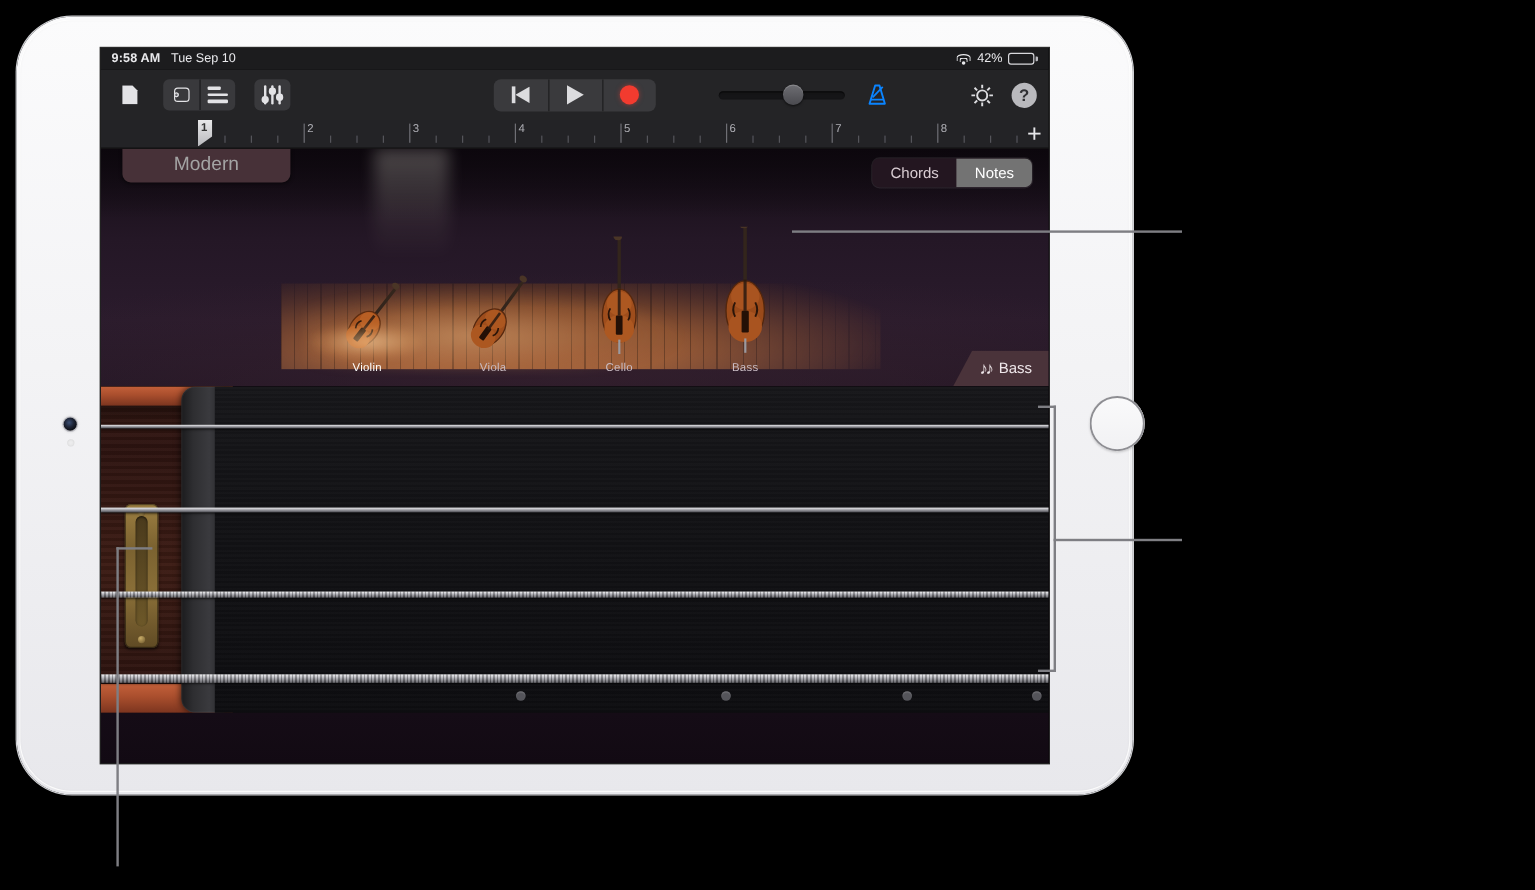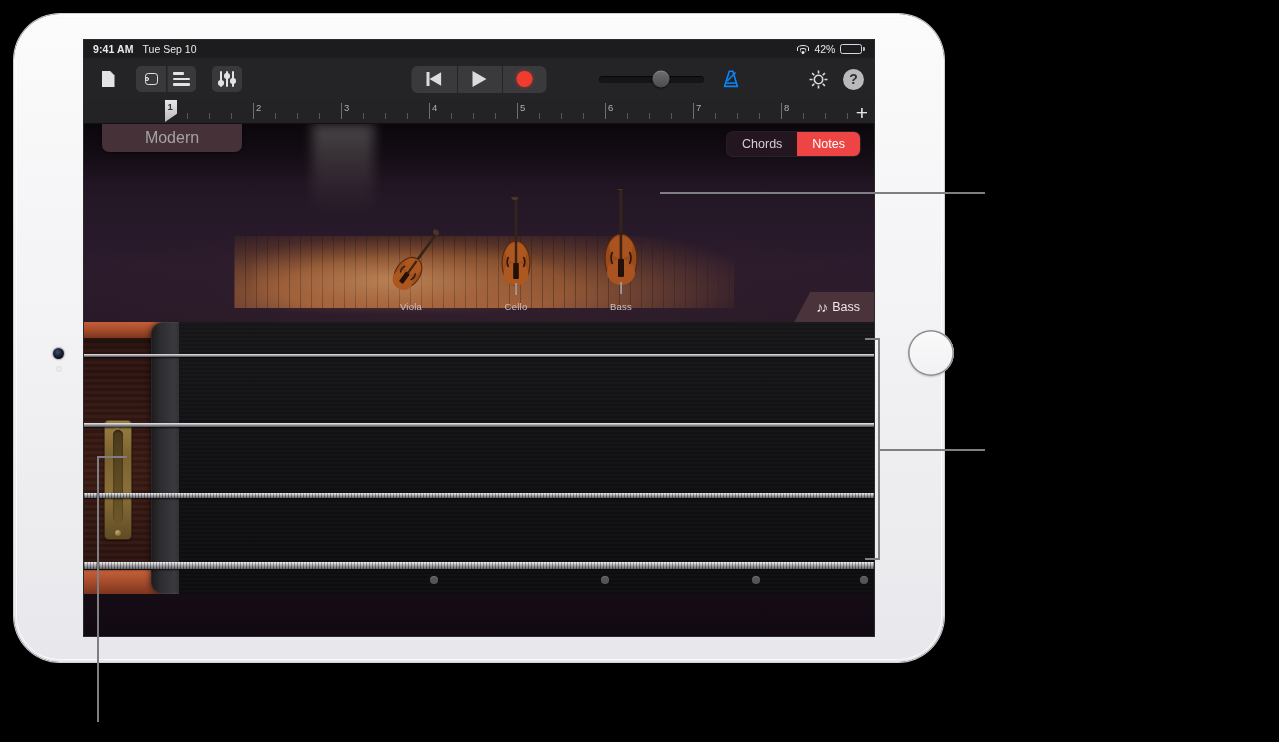--- a/index.html
+++ b/index.html
@@ -239,21 +239,21 @@
   }
   #seg{
     position:absolute; right:14px; top:8px; display:flex;
     border-radius:6px; overflow:hidden; background:#2a1b24;
     box-shadow:0 0 0 1px rgba(255,255,255,.09);
     font-size:12.5px;
   }
   #seg .s{
     padding:5px 15px; color:#d9cdd3; cursor:pointer; background:#231620;
   }
-  #seg .s.on{ background:#ef4444; color:#fff; }
+  #seg .s.on{ background:#737373; color:#fff; }
 
   #scalebtn{
     position:absolute; right:0; bottom:0; height:30px; padding:0 14px 0 22px;
     background:#4a333a; color:#efe7ea; font-size:12.5px;
     display:flex; align-items:center; gap:6px; cursor:pointer;
     clip-path:polygon(16px 0, 100% 0, 100% 100%, 0 100%);
     border-radius:6px 0 0 0;
   }
   #scalebtn .nn{ font-size:14px; letter-spacing:-2px; }
 
@@ -339,21 +339,21 @@
 
   <div id="device">
     <div id="camera"></div>
     <div id="ambient"></div>
     <div id="home-button"></div>
   </div>
 
   <div id="screen">
 
     <div id="statusbar">
-      <span class="clock">9:41 AM</span>
+      <span class="clock">9:58 AM</span>
       <span class="date">Tue Sep 10</span>
       <span class="right">
         <span class="wifi-glyph">
             <i></i>
             <i></i>
             <i></i>
           </span>
         <span>42%</span>
         <span class="batt">
           <span class="shell"><span class="fill"></span></span>
@@ -497,20 +497,38 @@
       </div>
       <div id="addbtn">+</div>
     </div>
 
     <div id="selector">
       <div class="topfade"></div>
       <div id="spotbeam"></div>
       <div id="floor"></div>
       <div id="floorglow"></div>
 
+      <div class="instr active" style="left:185px">
+        <span class="glow"></span>
+        <svg width="74" height="70" viewBox="0 0 74 70">
+          <g transform="rotate(38 37 40)">
+            <rect x="35.5" y="2" width="2.6" height="30" rx="1" fill="#33251c"></rect>
+            <path d="M34 2 q-3.4-2.6 0-4.6 q4 -1 5 1.8 q0.6 2.4 -2 3" fill="#4a3526"></path>
+            <ellipse cx="36.8" cy="44" rx="11.5" ry="16" fill="#a9541f"></ellipse>
+            <ellipse cx="36.8" cy="44" rx="11.5" ry="16" fill="none" stroke="#5d2c10" stroke-width="1.1"></ellipse>
+            <ellipse cx="36.8" cy="36.5" rx="8.6" ry="7.4" fill="#b85f24"></ellipse>
+            <ellipse cx="36.8" cy="52.5" rx="10.2" ry="9" fill="#b85f24"></ellipse>
+            <path d="M31 40 q-2.6 4 0 8" stroke="#2b1509" stroke-width="1.4" fill="none"></path>
+            <path d="M42.6 40 q2.6 4 0 8" stroke="#2b1509" stroke-width="1.4" fill="none"></path>
+            <rect x="34.4" y="44" width="4.8" height="12" rx="1" fill="#241006"></rect>
+            <rect x="35.7" y="30" width="2.2" height="16" fill="#2a1a10" opacity=".85"></rect>
+          </g>
+        </svg>
+        <span class="lbl">Violin</span>
+      </div>
 
       <div class="instr" style="left:290px">
         <svg width="74" height="74" viewBox="0 0 74 74">
           <g transform="rotate(36 37 42)">
             <rect x="35.5" y="0" width="2.6" height="34" rx="1" fill="#33251c"></rect>
             <path d="M34 0 q-3.4-2.6 0-4.6 q4 -1 5 1.8 q0.6 2.4 -2 3" fill="#4a3526"></path>
             <ellipse cx="36.8" cy="47" rx="12" ry="17" fill="#9e4d1c"></ellipse>
             <ellipse cx="36.8" cy="47" rx="12" ry="17" fill="none" stroke="#56280e" stroke-width="1.1"></ellipse>
             <ellipse cx="36.8" cy="39" rx="9" ry="7.8" fill="#ac5720"></ellipse>
             <ellipse cx="36.8" cy="56" rx="10.6" ry="9.4" fill="#ac5720"></ellipse>

